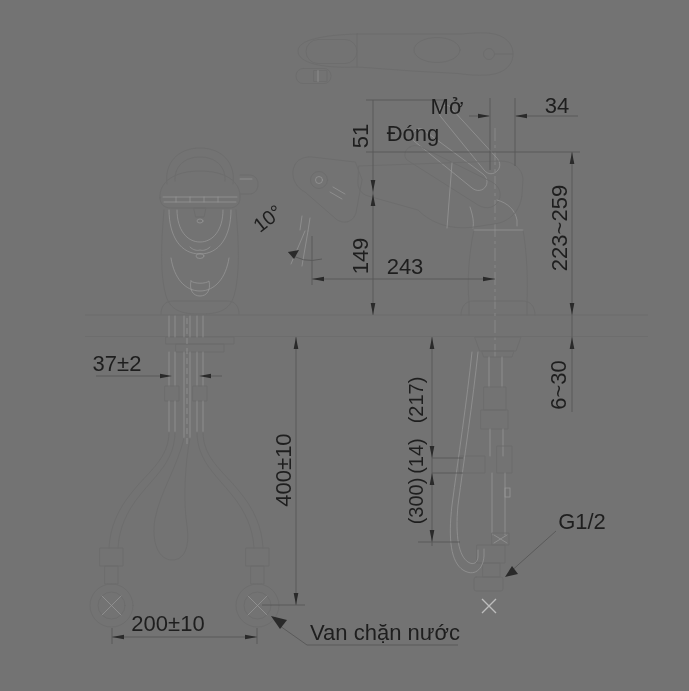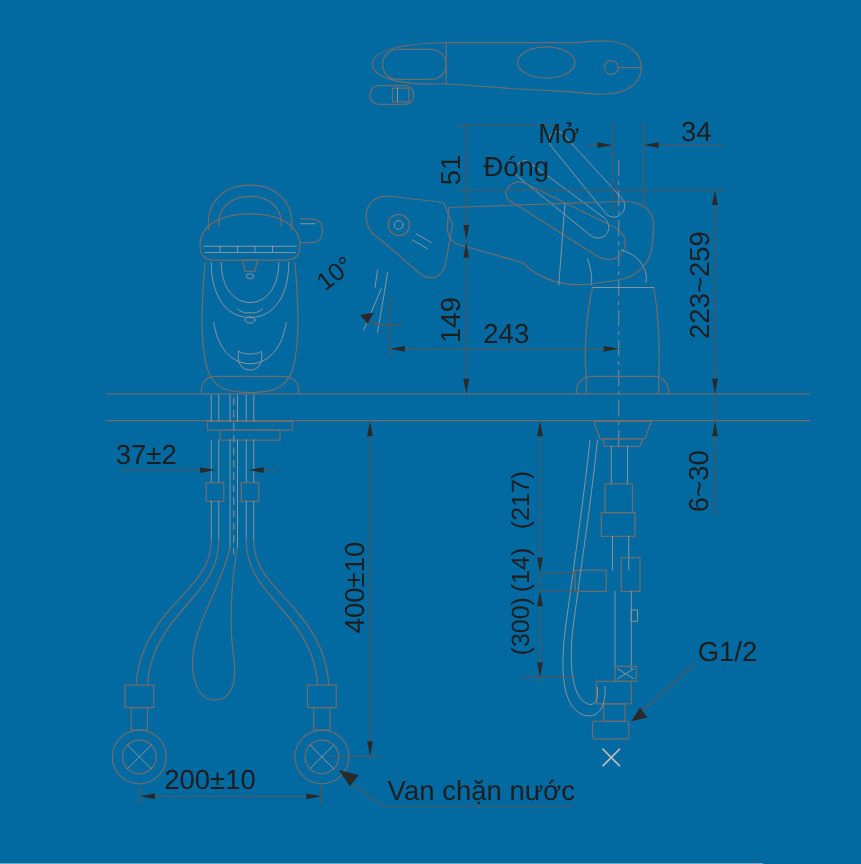--- a/index.html
+++ b/index.html
@@ -1,16 +1,16 @@
 <!DOCTYPE html>
 <html><head>
 <meta charset="utf-8">
 <style>
   html,body{margin:0;padding:0;background:#fff;}
-  .stage{position:relative;width:689px;height:691px;background:#0369a1;overflow:hidden;}
+  .stage{position:relative;width:689px;height:691px;background:#737373;overflow:hidden;}
   svg{display:block;}
   .geo{fill:none;stroke:#6d6d6d;stroke-width:1;stroke-linecap:round;stroke-linejoin:round;}
   .geo2{fill:none;stroke:#9a9a9a;stroke-width:0.7;stroke-linecap:round;}
   .dim{fill:none;stroke:#575757;stroke-width:0.9;}
   .cl{fill:none;stroke:#6d6d6d;stroke-width:1;}
   .axis{fill:none;stroke:#8d8d8d;stroke-width:0.8;stroke-dasharray:13 4 3 4;}
   .dash{fill:none;stroke:#9a9a9a;stroke-width:0.7;stroke-dasharray:6 4;}
   .ar{fill:#2a2a2a;stroke:none;}
   .x-mark{fill:none;stroke:#bdbdbd;stroke-width:1.4;}
   text{font-family:"Liberation Sans","DejaVu Sans",sans-serif;fill:#1e1e1e;}

